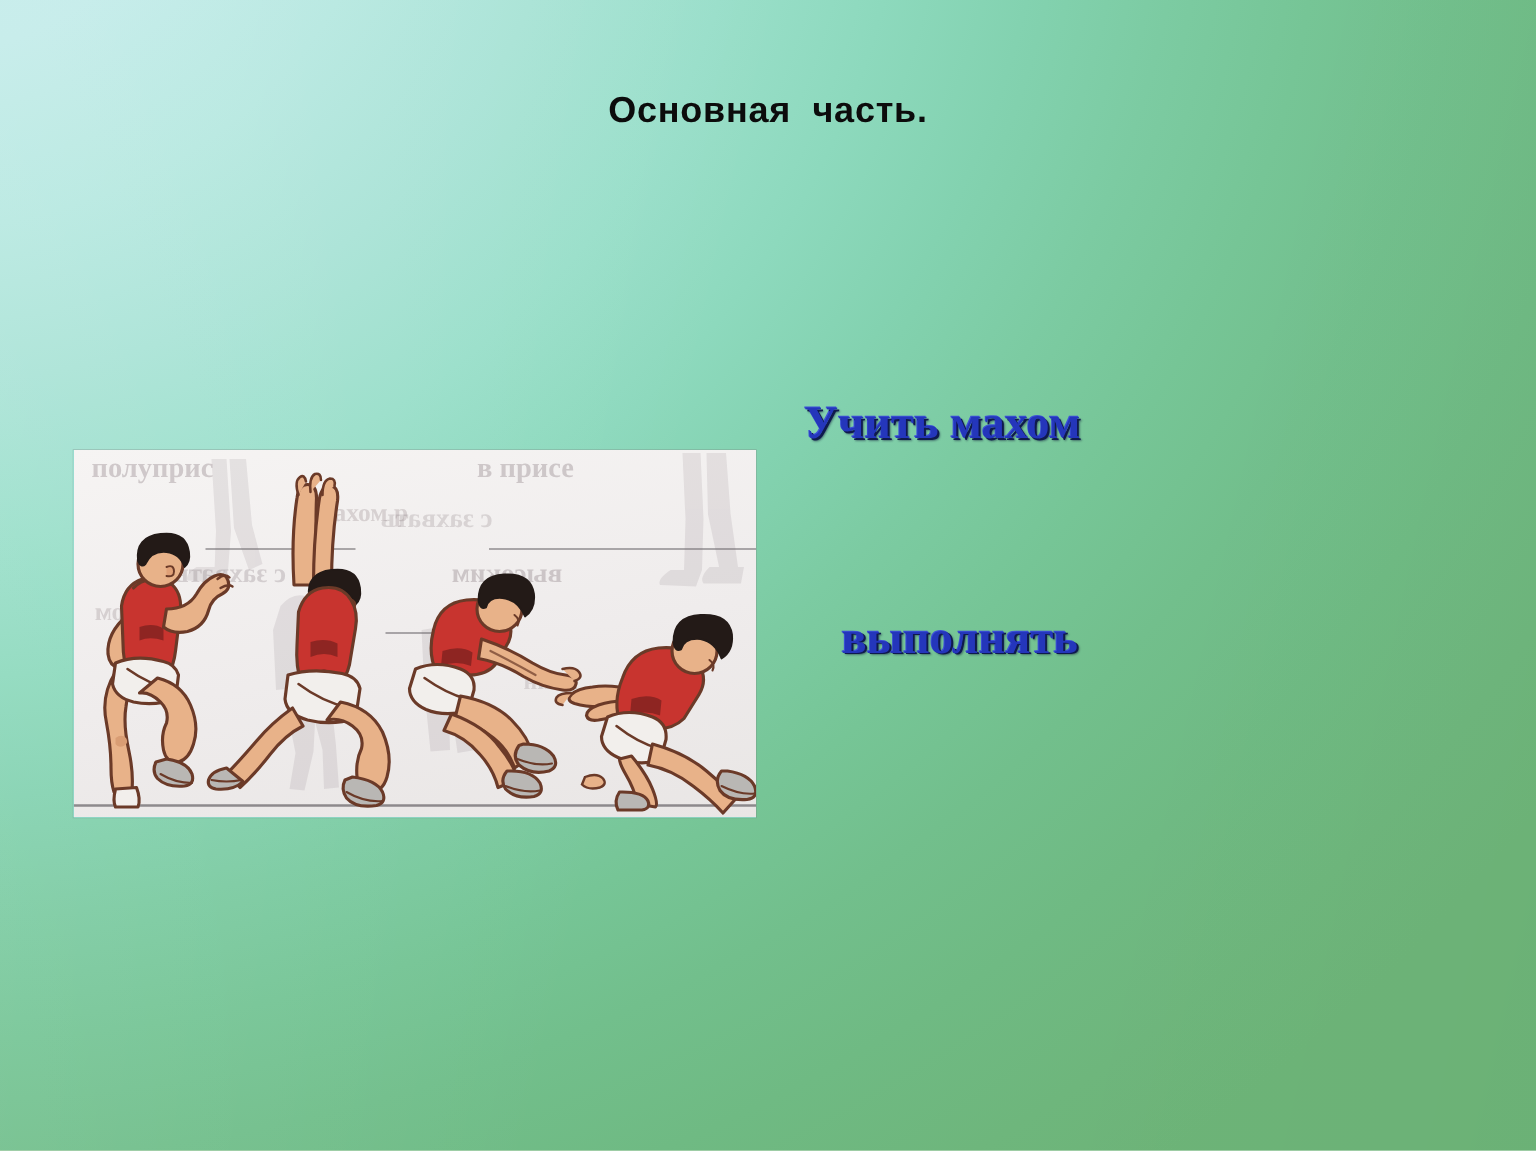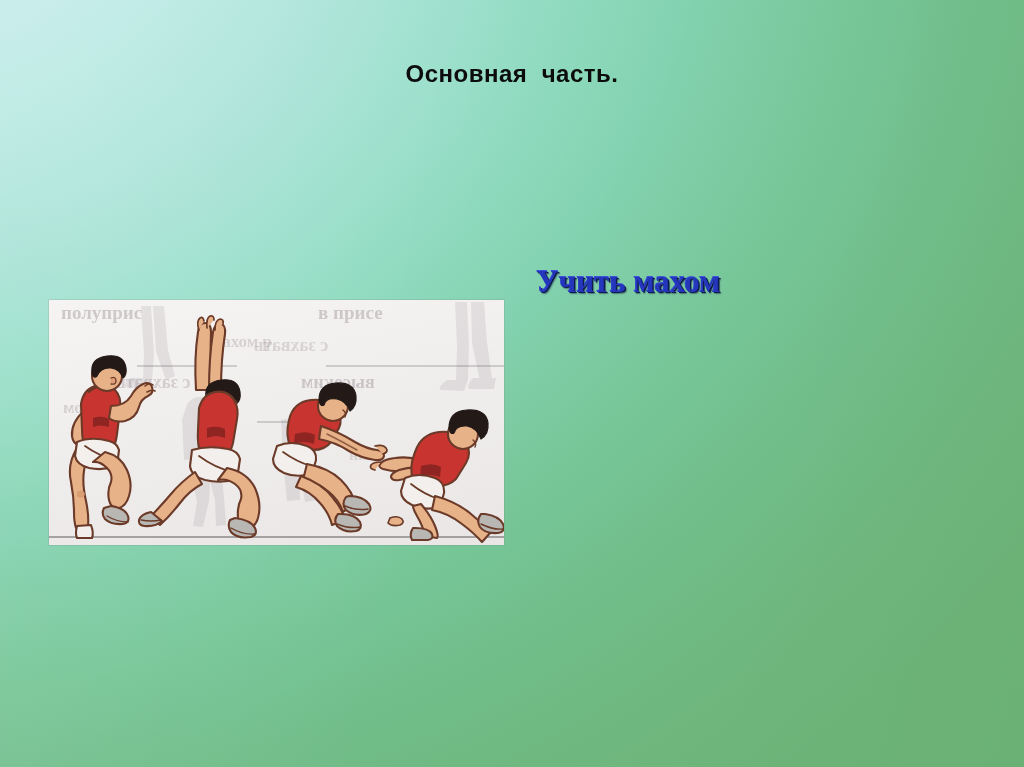--- a/index.html
+++ b/index.html
@@ -300,20 +300,21 @@
 
         <path d="M436,214 q14,2 18,10 q3,8 -5,9 q-13,1 -18,-6 q-4,-7 1,-13 z" fill="#b9b7b4"></path>
         <path d="M432,224 q12,6 22,5" fill="none" stroke-width="1.4"></path>
         <path d="M366,228 q14,0 17,6 q2,5 -4,6 l-16,0 q-3,-6 1,-12 z" fill="#b9b7b4"></path>
       </g>
     </svg>
   </div>
 
   <div id="body-text">
     <span class="ln first">Учить махом</span>
+    <span class="ln">выполнять</span>
     
     
     
     
     
     
   </div>
 
 </div>
 

